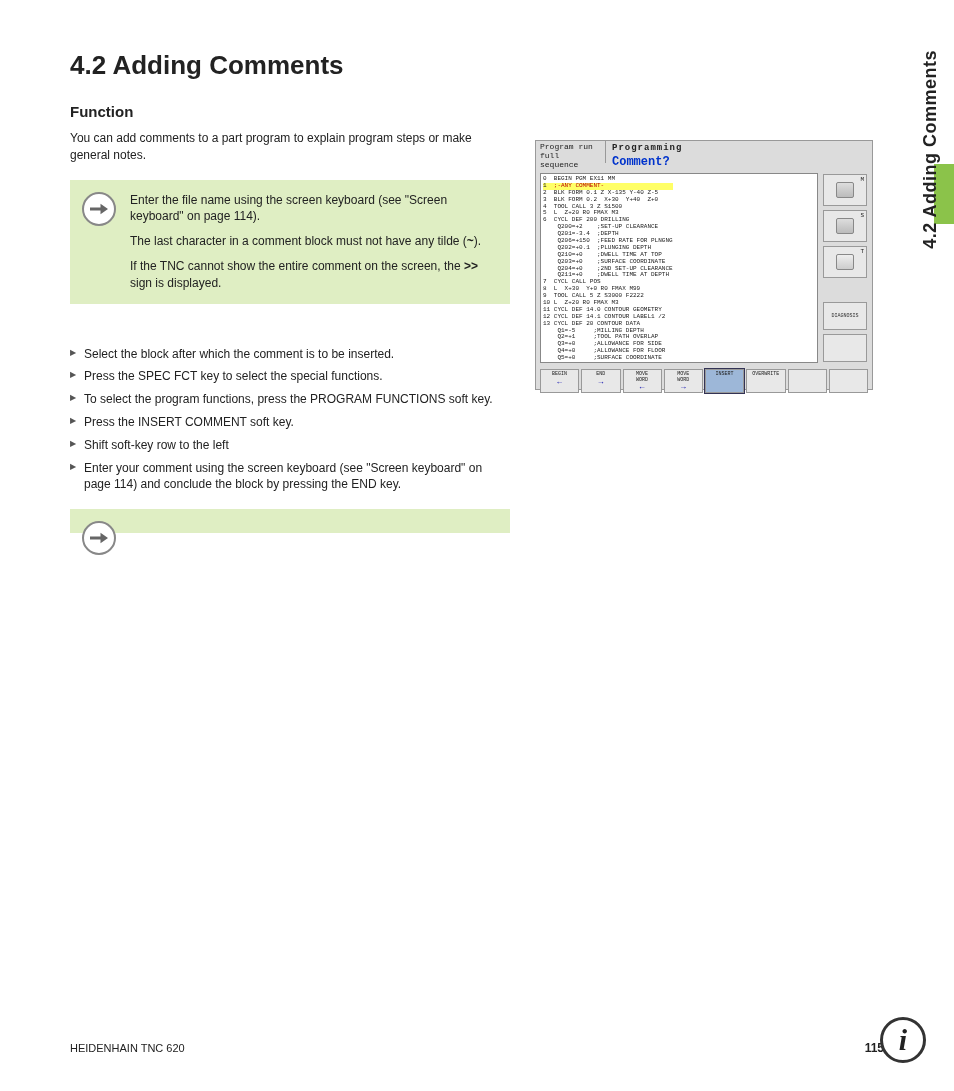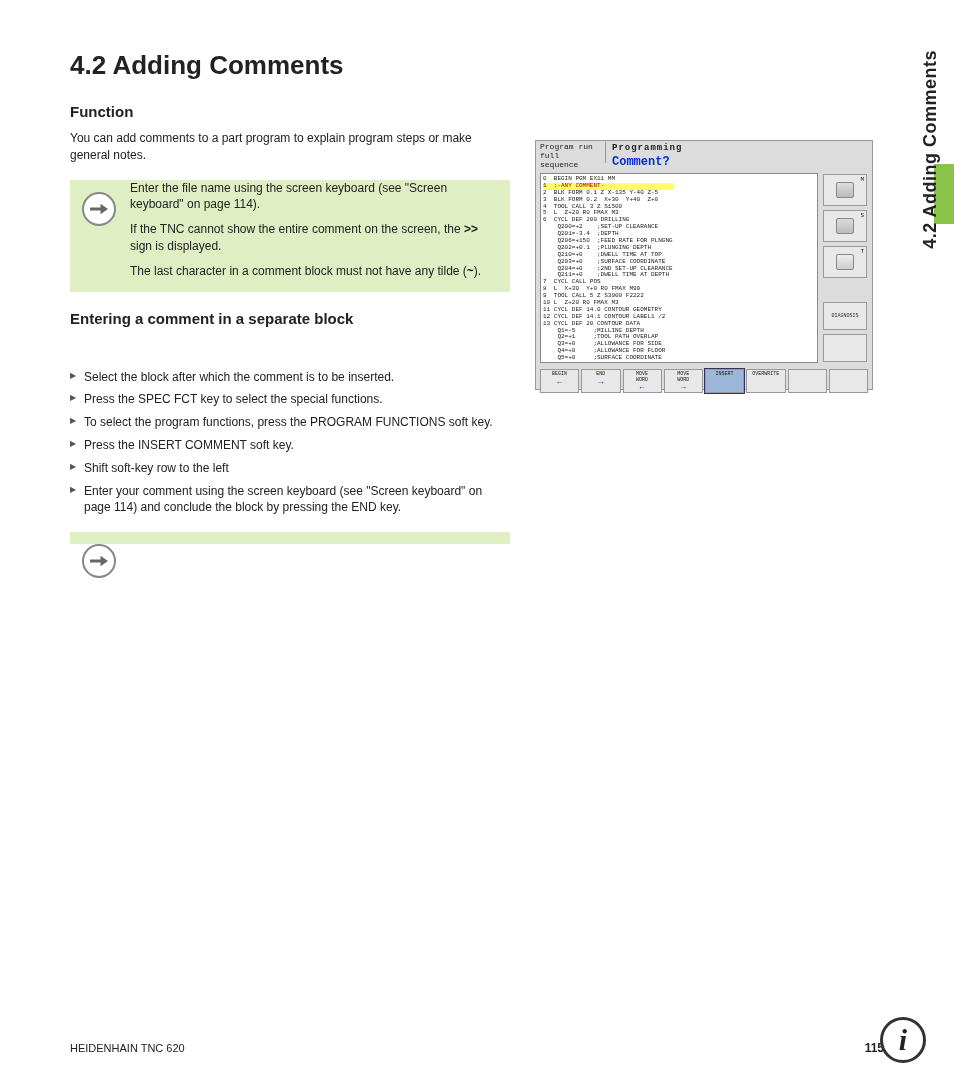--- a/index.html
+++ b/index.html
@@ -28,21 +28,21 @@
     margin-top: 18px;
   }
   p.body-text {
     font-size: 12px;
     line-height: 1.4;
     max-width: 430px;
     margin-bottom: 16px;
   }
   .note-box {
     background: #dfeec3;
-    padding: 0 14px 12px 60px;
+    padding: 12px 14px 12px 60px;
     max-width: 440px;
     margin: 10px 0 10px 0;
     position: relative;
     font-size: 12px;
     line-height: 1.4;
   }
   .note-box p { margin-bottom: 8px; }
   .note-box p:last-child { margin-bottom: 0; }
   .note-icon {
     position: absolute;
@@ -241,28 +241,27 @@
   <p class="body-text">You can add comments to a part program to explain program steps or make general notes.</p>
 
   <div class="note-box">
     <div class="note-icon">
       <svg viewBox="0 0 24 16">
           <path d="M0 6 L14 6 L14 1 L24 8 L14 15 L14 10 L0 10 Z" fill="#666"></path>
         </svg>
     </div>
     <p>Enter the file name using the screen keyboard (see "Screen keyboard" on page 114).</p>
     <p>
+      <span>The last character in a comment block must not have any tilde (</span><b>~</b><span>).</span>
+    </p>
+    <p>
       <span>If the TNC cannot show the entire comment on the screen, the </span><b>&gt;&gt;</b><span> sign is displayed.</span>
     </p>
-    <p>
-      <span>The last character in a comment block must not have any tilde (</span><b>~</b><span>).</span>
-    </p>
   </div>
 
-  <h2 class="subheading">Entering a comment in a separate block</h2>
   <ul class="step-list">
     <li>Select the block after which the comment is to be inserted.</li>
     <li>Press the SPEC FCT key to select the special functions.</li>
     <li>To select the program functions, press the PROGRAM FUNCTIONS soft key.</li>
     <li>Press the INSERT COMMENT soft key.</li>
     <li>Shift soft-key row to the left</li>
     <li>Enter your comment using the screen keyboard (see "Screen keyboard" on page 114) and conclude the block by pressing the END key.</li>
   </ul>
 
   <div class="note-box" style="margin-top:16px;">

